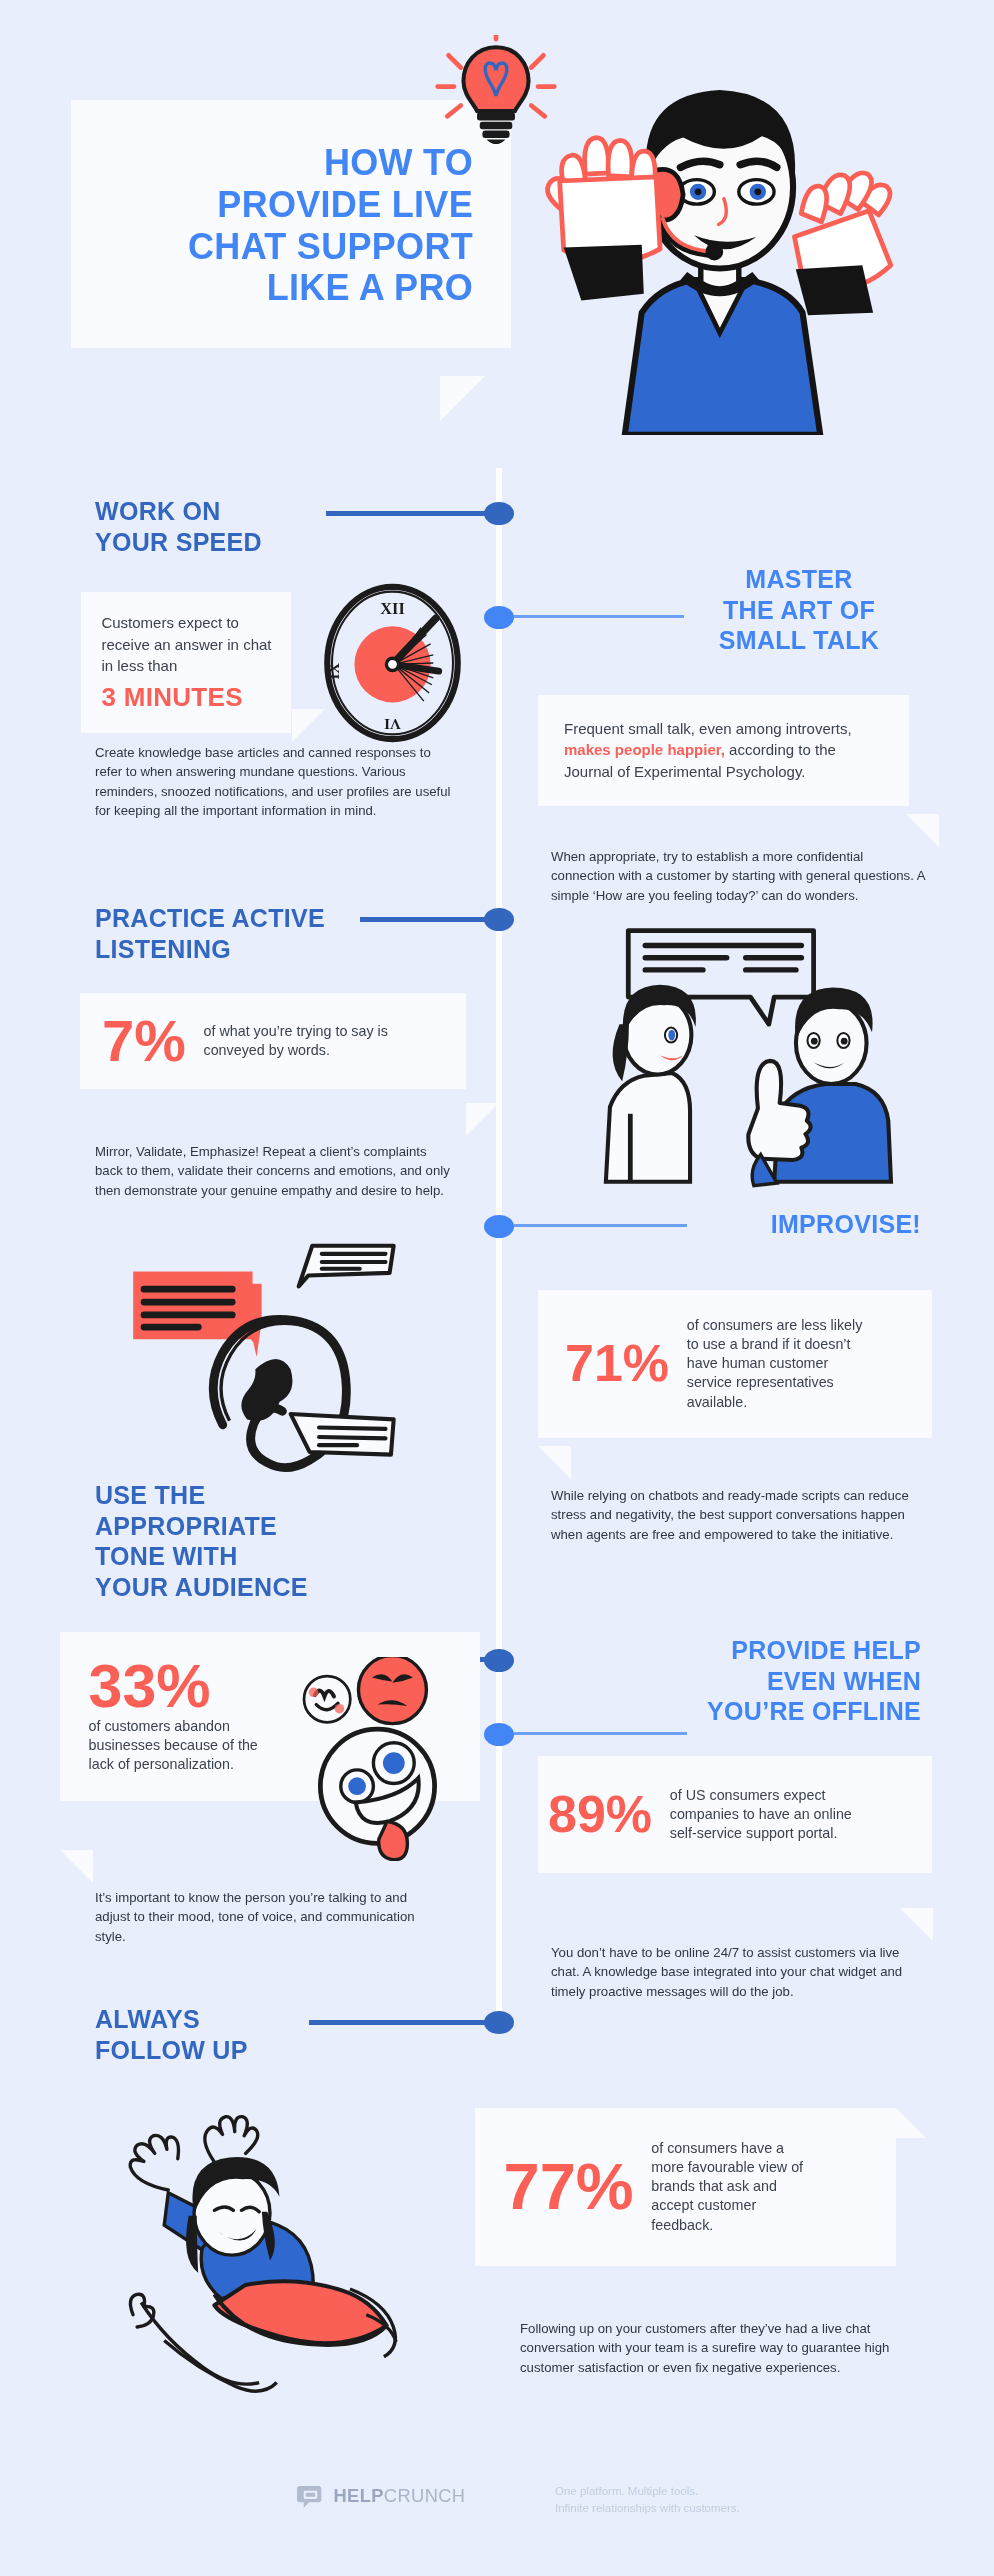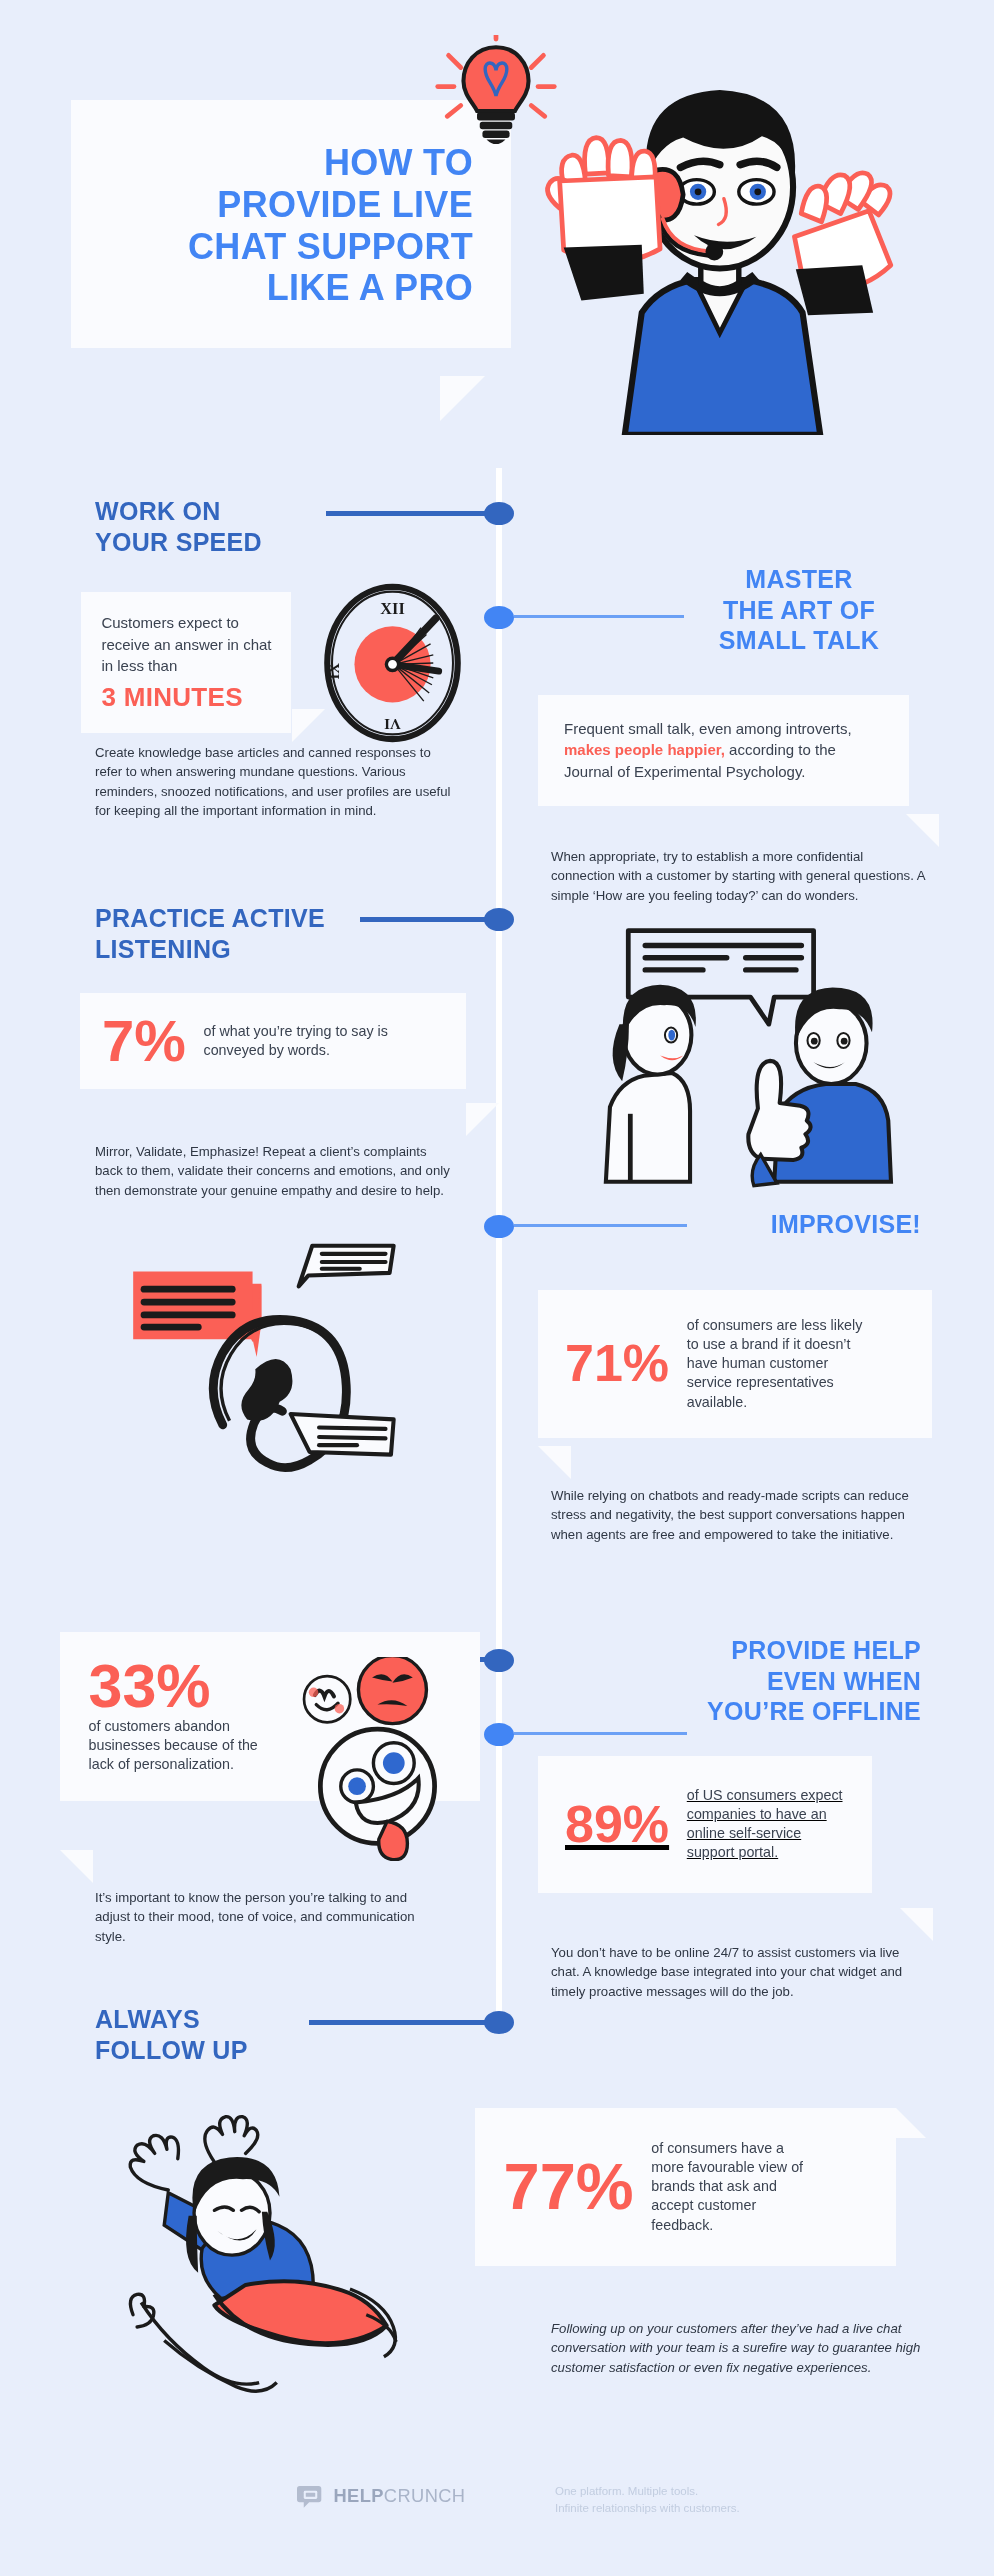--- a/index.html
+++ b/index.html
@@ -381,20 +381,26 @@
       <div class="stat-num">71%</div>
       <div class="stat-txt" style="width:183px">of consumers are less likely to use a brand if it doesn’t have human customer service representatives available.</div>
     </div>
   </div>
   <div class="tail left" style="left:538px; top:1446px; border-right:33px solid #fafbfe; border-left:0;"></div>
 
   <div class="body-p" style="left:551px; top:1486px; width:379px;">While relying on chatbots and ready-made scripts can reduce stress and negativity, the best support conversations happen when agents are free and empowered to take the initiative.</div>
 
   <div class="node dark" style="top:1649px"></div>
   <div class="conn dark" style="left:323px; top:1657px; width:170px;"></div>
+  <div class="sec-head dark" style="left:95px; top:1480px; width:244px;">
+    <span>USE THE</span><br>
+    <span>APPROPRIATE</span><br>
+    <span>TONE WITH</span><br>
+    <span>YOUR AUDIENCE</span>
+  </div>
 
   <div class="node light" style="top:1723px"></div>
   <div class="conn light" style="left:514px; top:1732px; width:173px;"></div>
 
   <div class="card" style="left:60px; top:1632px; width:420px; padding:26px 27px 27px 28.5px;">
     <div class="stat-num" style="font-size:61px">33%</div>
     <div class="stat-txt" style="margin-top:1px; width:170px">of customers abandon businesses because of the lack of personalization.</div>
   </div>
   <div class="tail right" style="left:60px; top:1850px; border-left:0; border-right:33px solid #fafbfe;"></div>
 
@@ -418,21 +424,21 @@
   </svg>
 
   <div class="body-p" style="left:95px; top:1888px; width:346px;">It’s important to know the person you’re talking to and adjust to their mood, tone of voice, and communication style.</div>
 
   <div class="sec-head light" style="right:73px; top:1635px; width:272px;">
     <span>PROVIDE HELP</span><br>
     <span>EVEN WHEN</span><br>
     <span>YOU’RE OFFLINE</span>
   </div>
 
-  <div class="card" style="left:538px; top:1756px; width:334px; padding:30px 27px;text-decoration:underline;">
+  <div class="card" style="left:538px; top:1756px; width:394px; padding:30px 10px;">
     <div class="stat-row">
       <div class="stat-num">89%</div>
       <div class="stat-txt" style="width:185px">of US consumers expect companies to have an online self-service support portal.</div>
     </div>
   </div>
   <div class="tail left" style="left:900px; top:1908px;"></div>
 
   <div class="body-p" style="left:551px; top:1943px; width:379px;">You don’t have to be online 24/7 to assist customers via live chat. A knowledge base integrated into your chat widget and timely proactive messages will do the job.</div>
 
   <div class="node dark" style="top:2011px"></div>
@@ -469,21 +475,21 @@
   </svg>
 
   <div class="card" style="left:475px; top:2108px; width:421px; padding:31px 28.5px;">
     <div class="stat-row">
       <div class="stat-num" style="font-size:65px">77%</div>
       <div class="stat-txt" style="width:155px">of consumers have a more favourable view of brands that ask and accept customer feedback.</div>
     </div>
   </div>
   <div class="tail right" style="left:896px; top:2108px; border-left:30px solid #fafbfe; border-bottom:0; border-top:30px solid transparent;"></div>
 
-  <div class="body-p" style="left:551px; top:2319px; width:380px;font-style:italic;">Following up on your customers after they’ve had a live chat conversation with your team is a surefire way to guarantee high customer satisfaction or even fix negative experiences.</div>
+  <div class="body-p" style="left:520px; top:2319px; width:380px;">Following up on your customers after they’ve had a live chat conversation with your team is a surefire way to guarantee high customer satisfaction or even fix negative experiences.</div>
 
   <div class="footer">
     <div class="logo-wrap">
       <svg class="logo-mark" viewBox="0 0 40 40">
         <path d="M4 6 h28 a4 4 0 0 1 4 4 v16 a4 4 0 0 1 -4 4 h-14 l-8 8 v-8 h-6 a4 4 0 0 1 -4 -4 v-16 a4 4 0 0 1 4 -4 z" fill="#b3bccf"></path>
         <rect x="10" y="13" width="20" height="12" rx="2" fill="#e8eefb"></rect>
         <rect x="13" y="16" width="14" height="6" rx="1" fill="#b3bccf"></rect>
       </svg>
       <div class="logo-text"><b>HELP</b><span>CRUNCH</span></div>
     </div>

